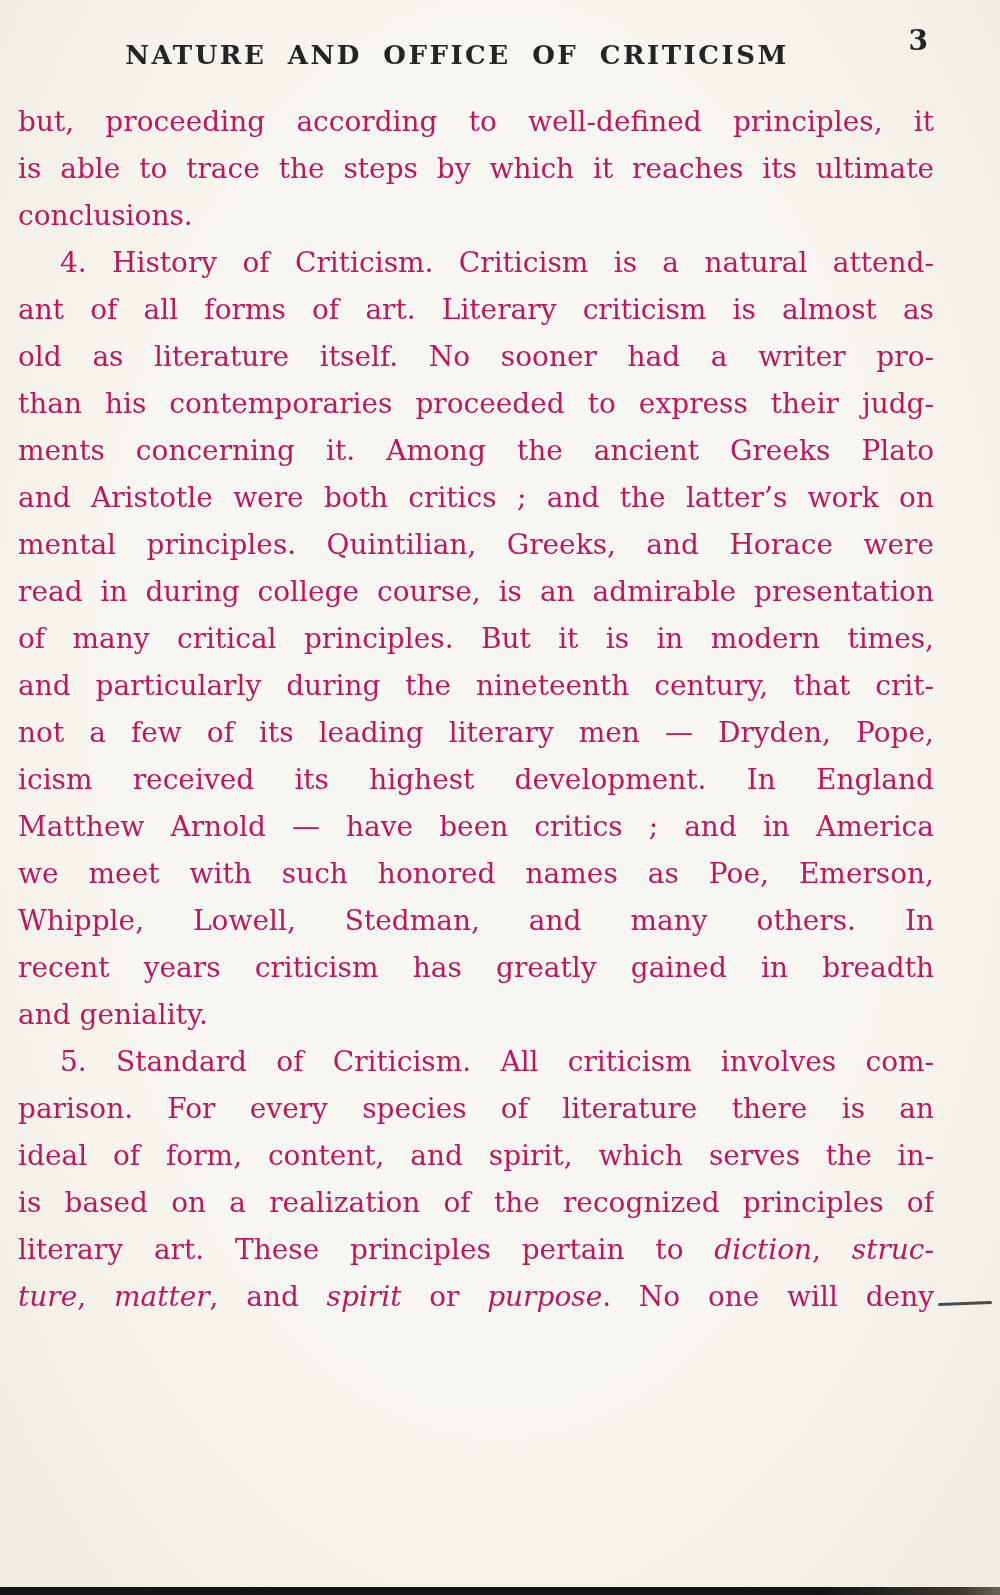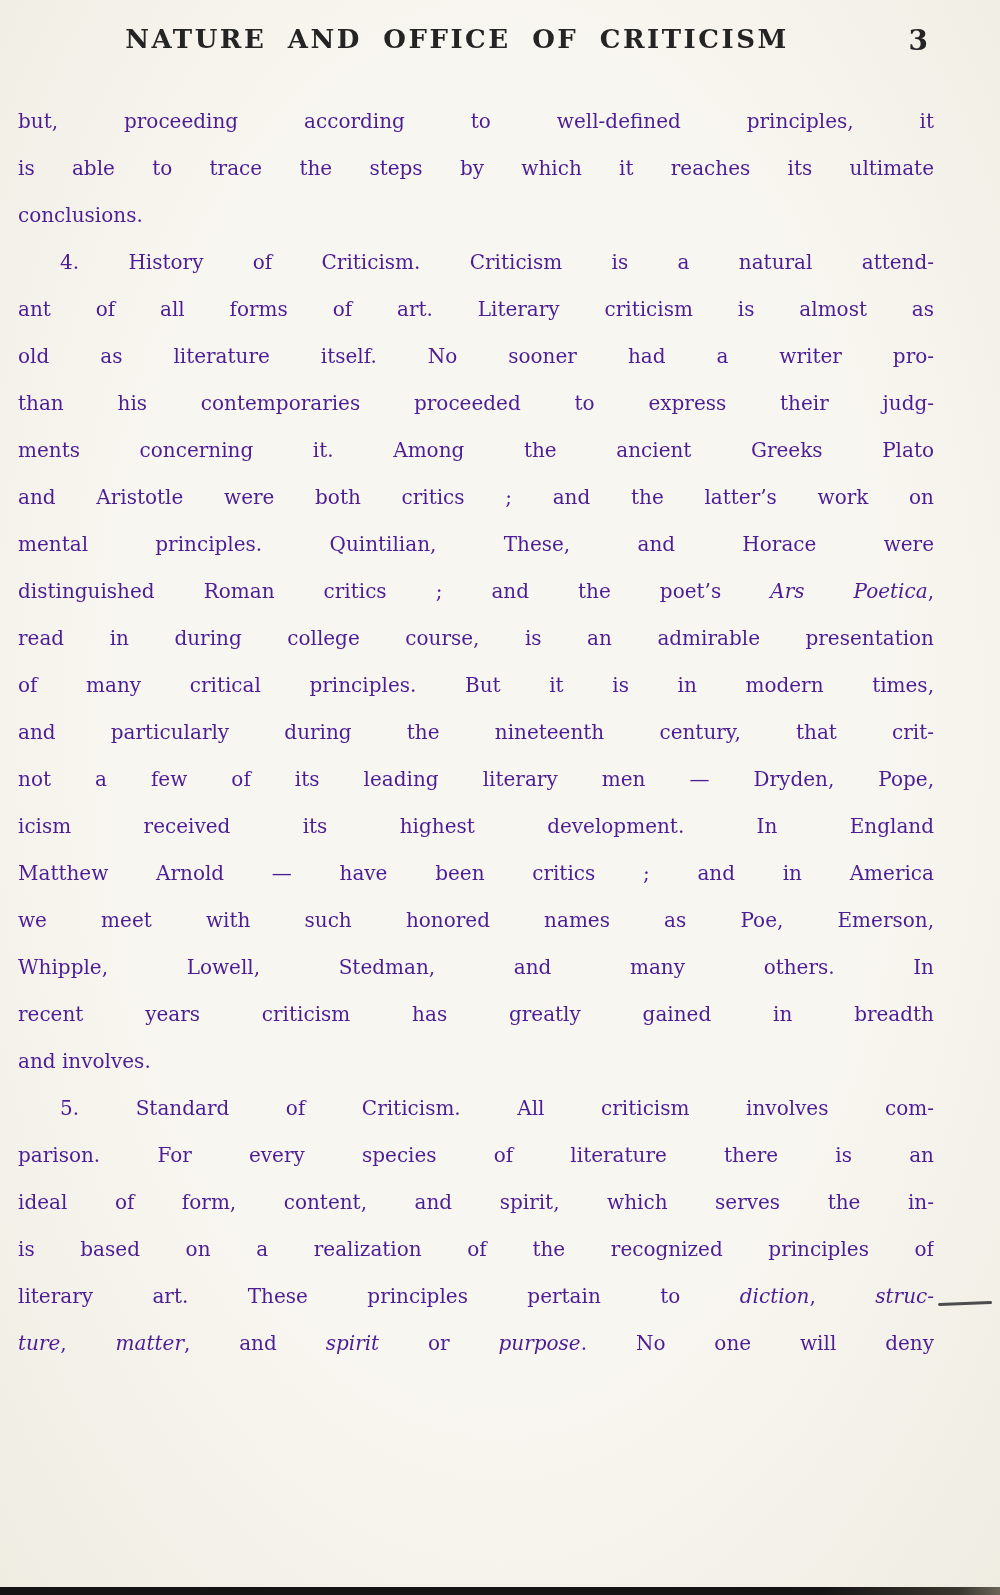--- a/index.html
+++ b/index.html
@@ -28,38 +28,39 @@
     position: absolute;
     left: 2px;
     right: 40px;
     text-align: center;
     font-weight: bold;
     font-size: 26px;
     letter-spacing: 2.5px;
     word-spacing: 10px;
     color: #242424;
     white-space: nowrap;
+    margin-top: 16px;
   }
   .running-pagenum {
     position: absolute;
     right: 6px;
     top: 0;
     font-weight: bold;
     font-size: 28px;
     color: #242424;
   }
   .paragraph { margin: 0; }
   .line {
-    font-size: 20px;
+    font-size: 28px;
     line-height: 47px;
     height: 47px;
     overflow: hidden;
     text-align: justify;
     text-align-last: justify;
-    color: #4c1d95;
+    color: #be185d;
   }
   .line.last { text-align-last: left; }
   .line.indent { padding-left: 42px; }
   .seg-n { font-weight: normal; font-style: normal; }
   .seg-b { font-weight: normal; }
   .seg-i { font-style: italic; }
   .margin-pencil-mark {
     position: absolute;
     top: 1302px;
     right: 8px;
@@ -92,32 +93,31 @@
         <div class="line"><span class="seg-n">is able to trace the steps by which it reaches its ultimate</span></div>
         <div class="line last"><span class="seg-n">conclusions.</span></div>
       </div>
       <div class="paragraph">
         <div class="line indent"><span class="seg-b">4. History of Criticism.</span><span class="seg-n">  Criticism is a natural attend-</span></div>
         <div class="line"><span class="seg-n">ant of all forms of art.  Literary criticism is almost as</span></div>
         <div class="line"><span class="seg-n">old as literature itself.  No sooner had a writer pro-</span></div>
         <div class="line"><span class="seg-n">than his contemporaries proceeded to express their judg-</span></div>
         <div class="line"><span class="seg-n">ments concerning it.  Among the ancient Greeks Plato</span></div>
         <div class="line"><span class="seg-n">and Aristotle were both critics ;  and the latter’s work on</span></div>
-        <div class="line"><span class="seg-n">mental principles.  Quintilian, These, and Horace were</span></div>
-        <div class="line"><span class="seg-n">distinguished Roman critics ;  and the poet’s </span><span class="seg-i">Ars Poetica</span><span class="seg-n">,</span></div>
+        <div class="line"><span class="seg-n">mental principles.  Quintilian, Greeks, and Horace were</span></div>
         <div class="line"><span class="seg-n">read in during college course, is an admirable presentation</span></div>
         <div class="line"><span class="seg-n">of many critical principles.  But it is in modern times,</span></div>
         <div class="line"><span class="seg-n">and particularly during the nineteenth century, that crit-</span></div>
         <div class="line"><span class="seg-n">not a few of its leading literary men — Dryden, Pope,</span></div>
         <div class="line"><span class="seg-n">icism received its highest development.  In England</span></div>
         <div class="line"><span class="seg-n">Matthew Arnold — have been critics ; and in America</span></div>
         <div class="line"><span class="seg-n">we meet with such honored names as Poe, Emerson,</span></div>
         <div class="line"><span class="seg-n">Whipple, Lowell, Stedman, and many others.  In</span></div>
         <div class="line"><span class="seg-n">recent years criticism has greatly gained in breadth</span></div>
-        <div class="line last"><span class="seg-n">and involves.</span></div>
+        <div class="line last"><span class="seg-n">and geniality.</span></div>
       </div>
       <div class="paragraph">
         <div class="line indent"><span class="seg-b">5. Standard of Criticism.</span><span class="seg-n">  All criticism involves com-</span></div>
         <div class="line"><span class="seg-n">parison.  For every species of literature there is an</span></div>
         <div class="line"><span class="seg-n">ideal of form, content, and spirit, which serves the in-</span></div>
         <div class="line"><span class="seg-n">is based on a realization of the recognized principles of</span></div>
         <div class="line"><span class="seg-n">literary art.  These principles pertain to </span><span class="seg-i">diction</span><span class="seg-n">, </span><span class="seg-i">struc-</span></div>
         <div class="line"><span class="seg-i">ture</span><span class="seg-n">, </span><span class="seg-i">matter</span><span class="seg-n">, and </span><span class="seg-i">spirit</span><span class="seg-n"> or </span><span class="seg-i">purpose</span><span class="seg-n">.  No one will deny</span></div>
       </div>
     </div>

